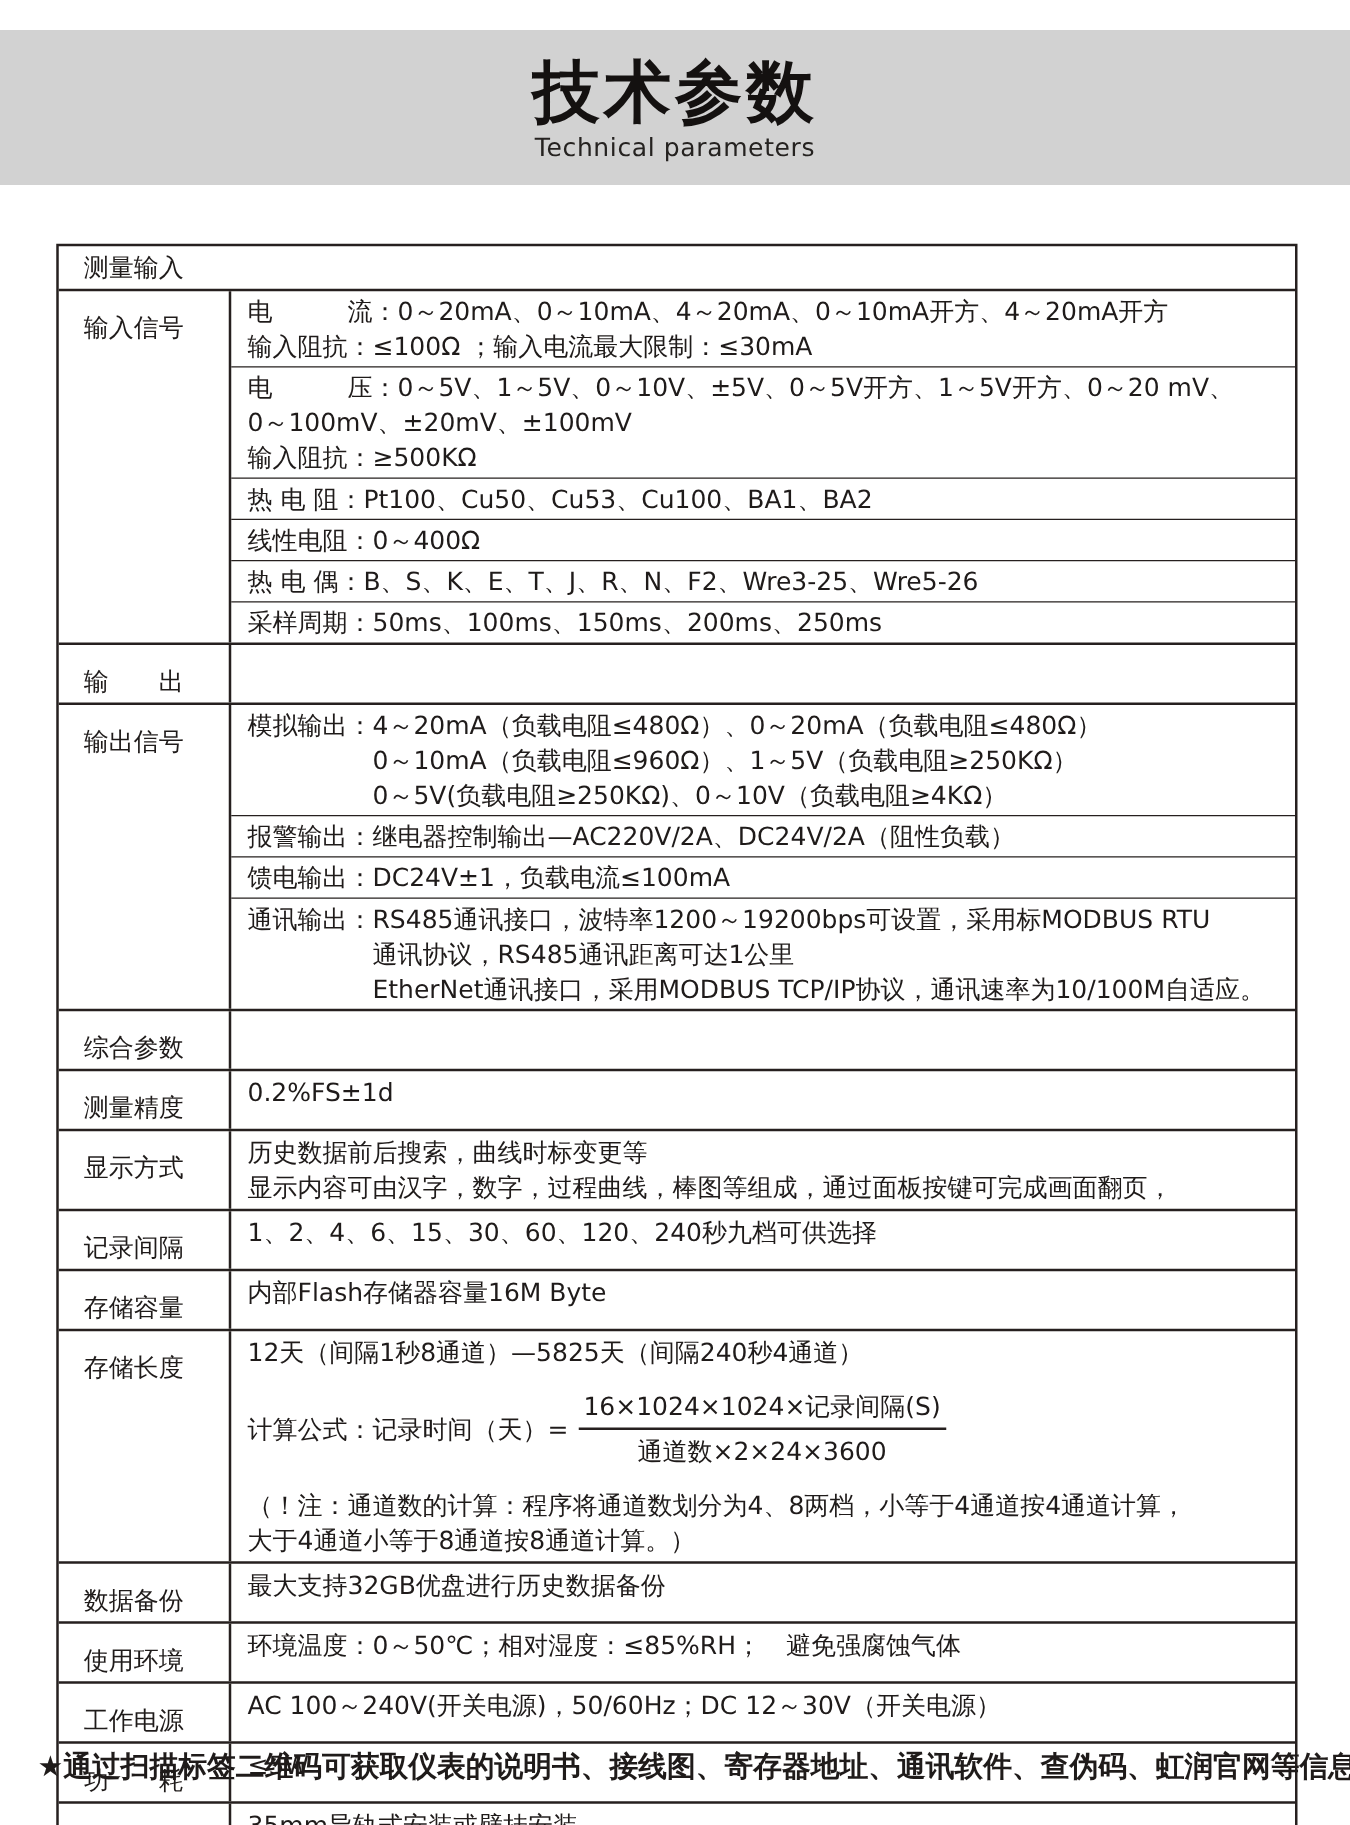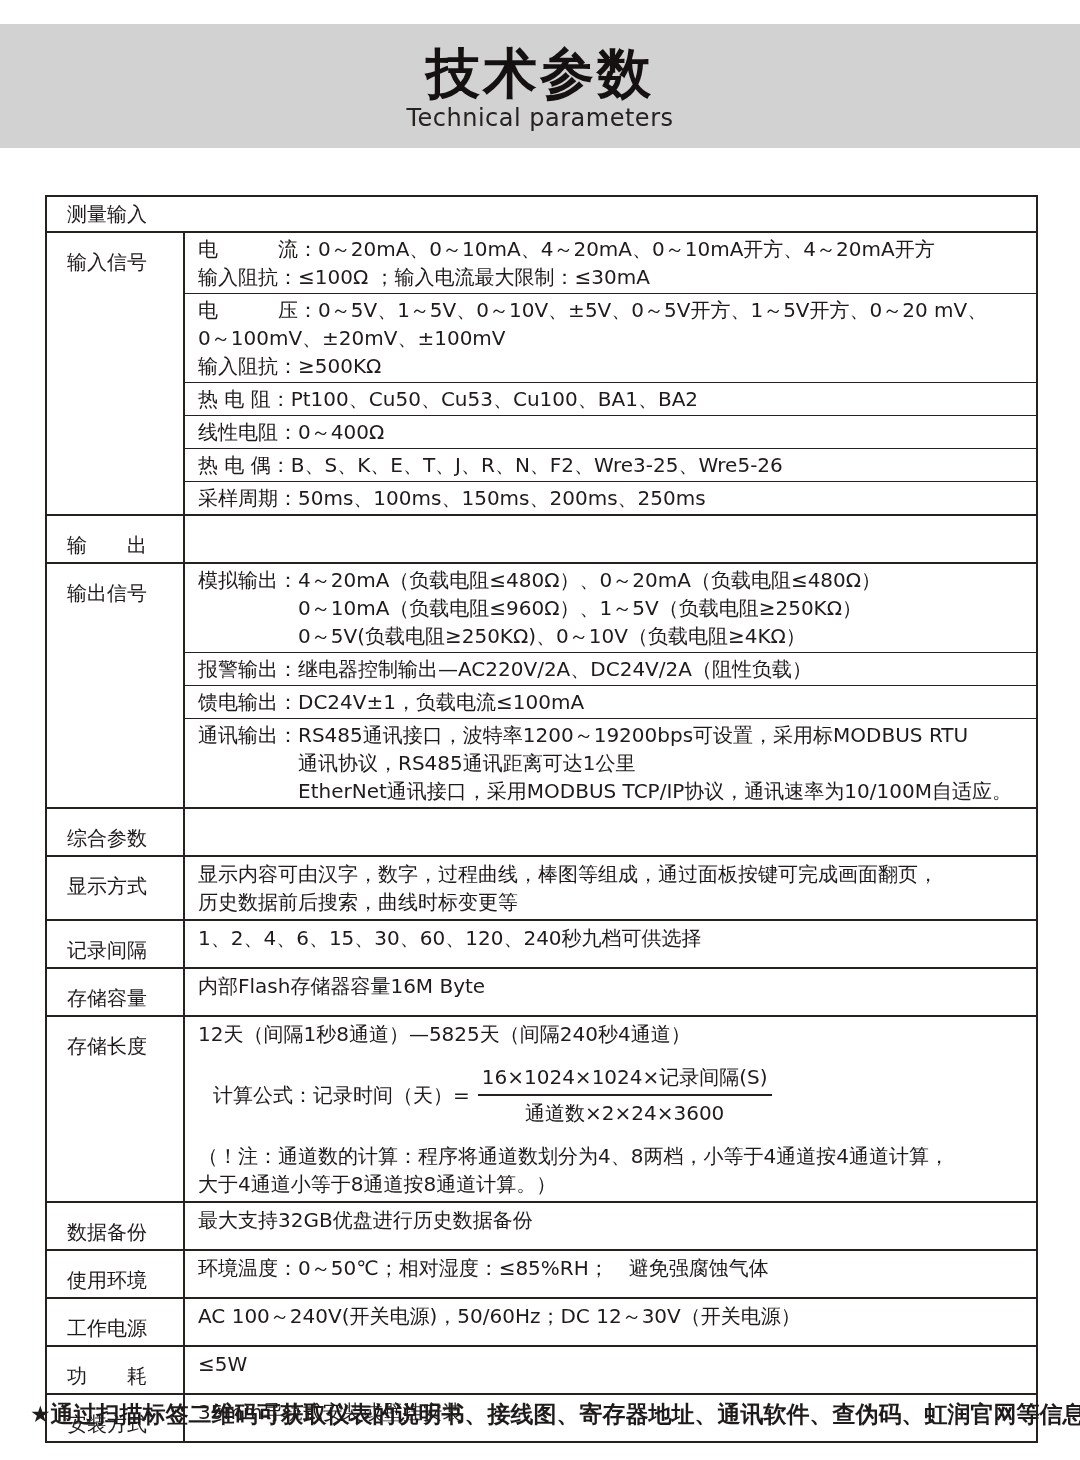--- a/index.html
+++ b/index.html
@@ -16,21 +16,21 @@
   .band {
     position: absolute; left: 0; top: 24px; width: 1080px; height: 124px;
     background: #d2d2d2;
     display: flex; flex-direction: column; align-items: center; justify-content: center;
   }
   .title {
     font-size: 54px; font-weight: bold; letter-spacing: 3px;
     color: #141110; line-height: 60px; margin-top: 4px;
   }
   .subtitle {
-    font-size: 24px; font-weight: 400; color: #252220;
+    font-size: 20px; font-weight: 400; color: #252220;
     line-height: 28px; letter-spacing: 0.5px;
   }
 
   
   .spec-table {
     position: absolute; left: 45px; top: 195px; width: 993px;
     border: 2.5px solid #26201f;
     box-sizing: border-box;
     font-size: 20px; line-height: 28px; font-weight: 500;
     background: #ffffff;
@@ -50,21 +50,21 @@
   .cell-content { flex: 1 1 auto; min-width: 0; box-sizing: border-box; }
 
   .subrow { border-top: 1.5px solid #26201f; padding: 2px 0; }
   .subrow:first-child { border-top: none; }
 
   .cline { padding-left: 13px; padding-right: 4px; white-space: pre; }
   .simple-pad { padding-top: 3px; padding-bottom: 3px; }
 
   
   .spacer { height: 15px; }
-  .formula-line { display: flex; align-items: center; padding-left: 28px; }
+  .formula-line { display: flex; align-items: center; padding-left: 13px; }
   .fprefix { white-space: pre; }
   .frac { display: inline-flex; flex-direction: column; align-items: center; margin-left: 8px; }
   .frac .num { border-bottom: 2px solid #26201f; padding: 0 4px 3px 4px; white-space: pre; }
   .frac .den { padding: 3px 4px 0 4px; white-space: pre; }
 
   
   .footnote {
     position: absolute; left: 30px; top: 1398px; width: 1030px;
     font-size: 23px; font-weight: 600; line-height: 32px;
     color: #1f1b1a; white-space: pre;
@@ -133,24 +133,30 @@
             <div class="cline">　　　　　通讯协议，RS485通讯距离可达1公里</div>
             <div class="cline">　　　　　EtherNet通讯接口，采用MODBUS TCP/IP协议，通讯速率为10/100M自适应。</div>
           </div>
         </div>
       </div>
       <div class="trow empty">
         <div class="cell-label">综合参数</div>
         <div class="cell-content"></div>
       </div>
       <div class="trow simple">
+        <div class="cell-label">测量精度</div>
+        <div class="cell-content simple-pad">
+          <div class="cline">0.2%FS±1d</div>
+        </div>
+      </div>
+      <div class="trow simple">
         <div class="cell-label">显示方式</div>
         <div class="cell-content simple-pad">
+          <div class="cline">历史数据前后搜索，曲线时标变更等</div>
           <div class="cline">显示内容可由汉字，数字，过程曲线，棒图等组成，通过面板按键可完成画面翻页，</div>
-          <div class="cline">历史数据前后搜索，曲线时标变更等</div>
         </div>
       </div>
       <div class="trow simple">
         <div class="cell-label">记录间隔</div>
         <div class="cell-content simple-pad">
           <div class="cline">1、2、4、6、15、30、60、120、240秒九档可供选择</div>
         </div>
       </div>
       <div class="trow simple">
         <div class="cell-label">存储容量</div>

